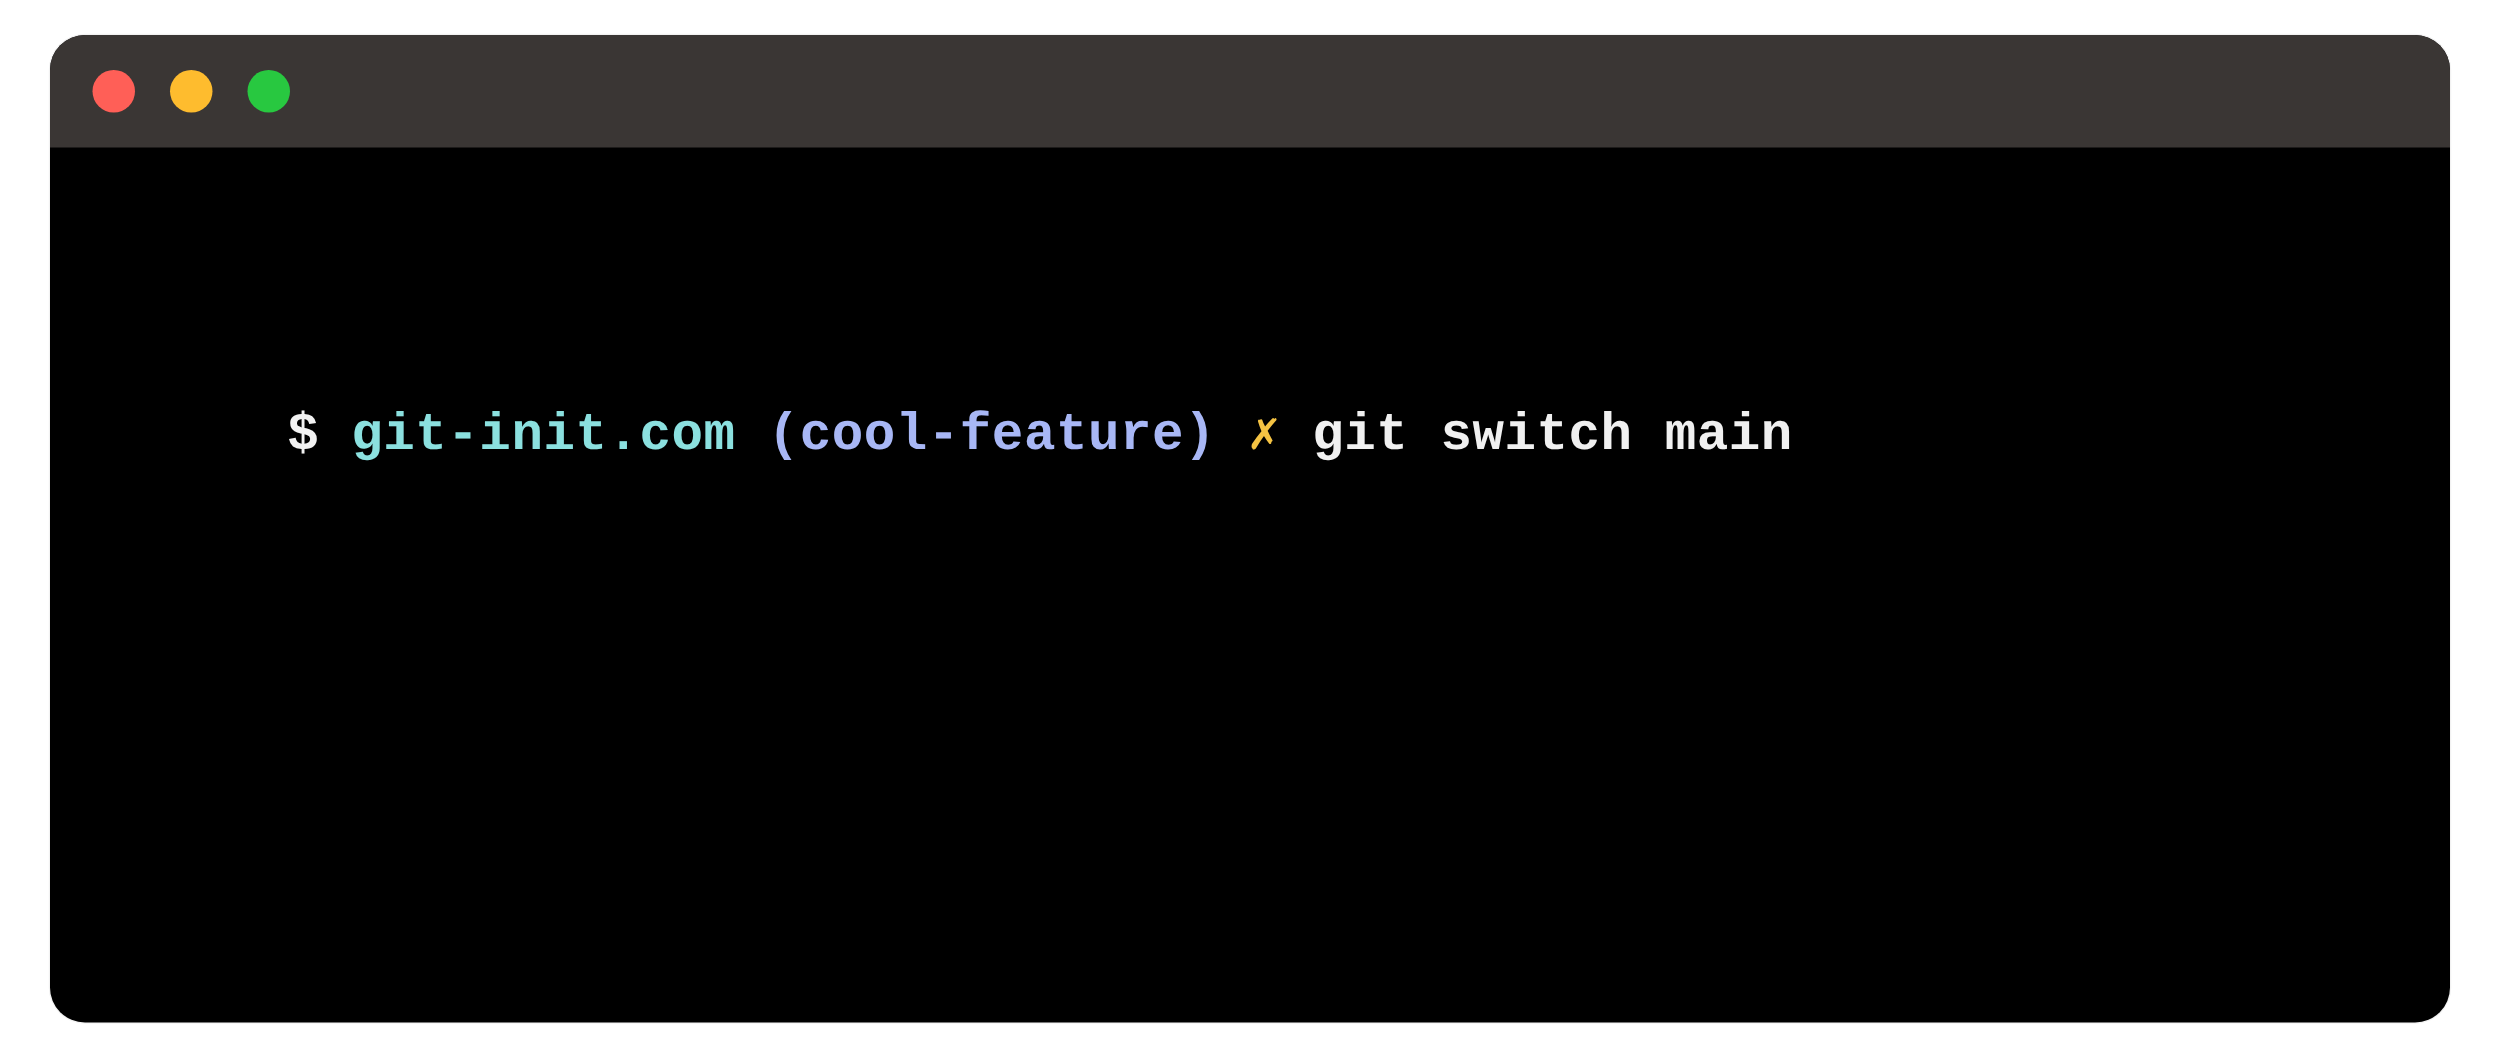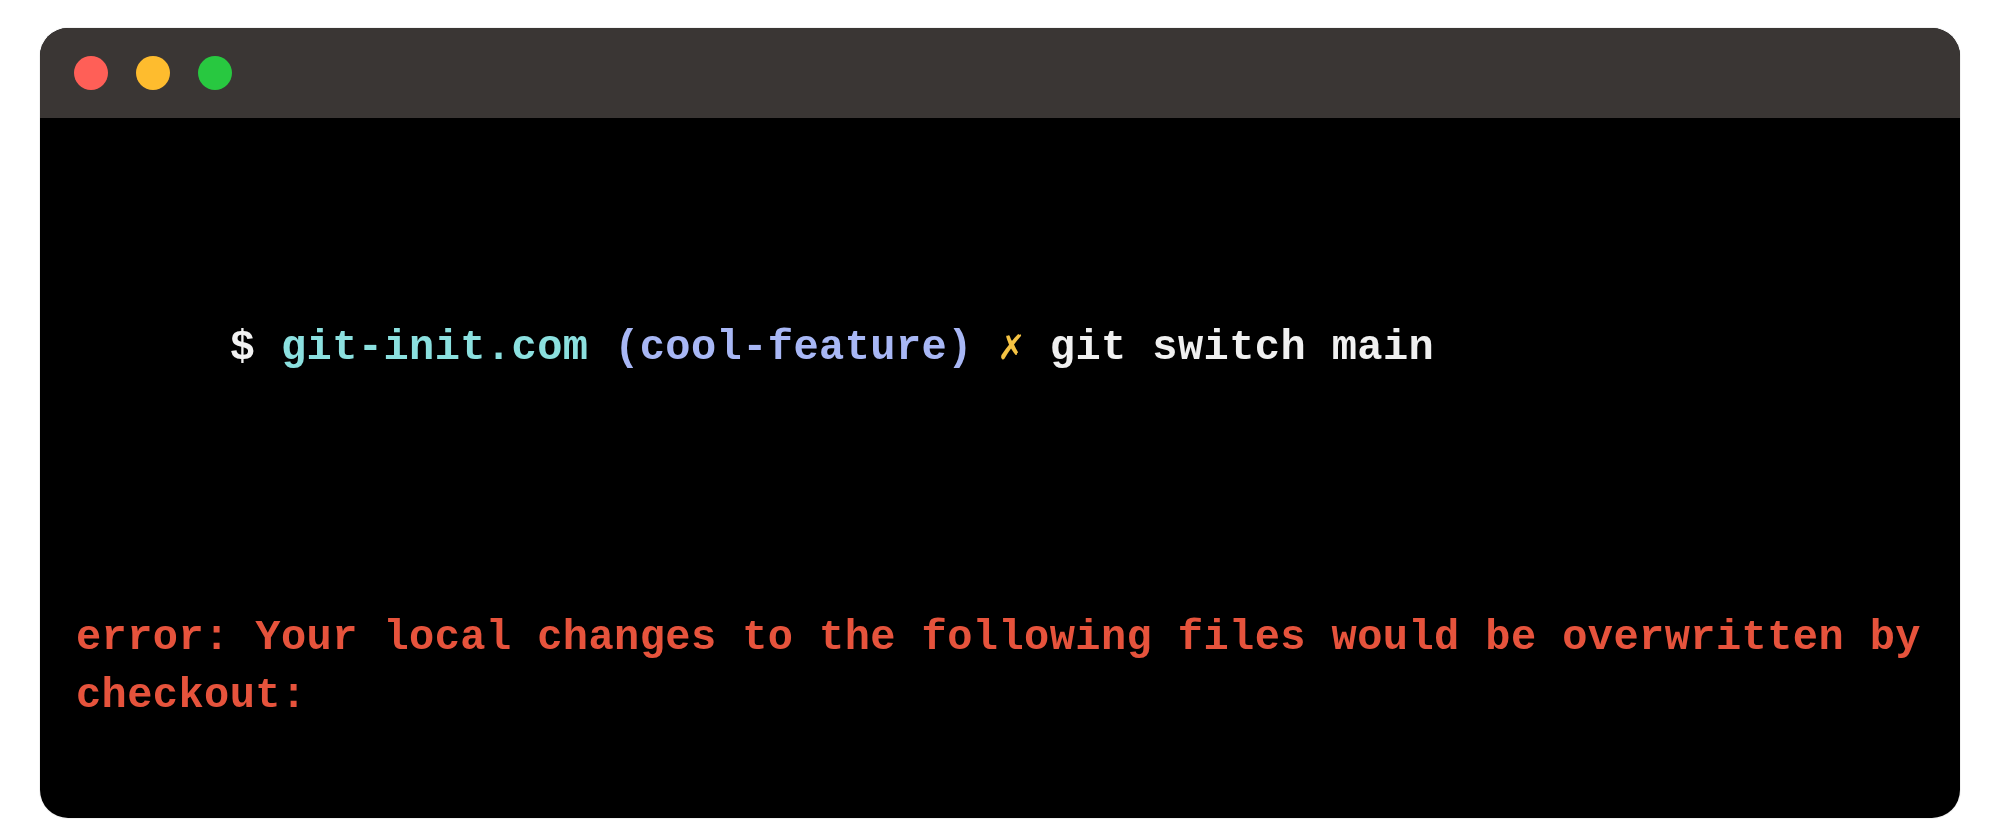--- a/index.html
+++ b/index.html
@@ -72,21 +72,20 @@
     <div class="traffic-light red"></div>
     <div class="traffic-light yellow"></div>
     <div class="traffic-light green"></div>
   </div>
 
   <div class="terminal-body">
     <div>
       <span class="seg c-white">$</span><span class="seg c-white"> </span><span class="seg c-teal">git-init.com</span><span class="seg c-lav"> </span><span class="seg c-lav">(</span><span class="seg c-lav">cool-feature</span><span class="seg c-lav">)</span><span class="seg c-gold"> </span><span class="seg c-gold">✗</span><span class="seg c-cmd"> </span><span class="seg c-cmd">git switch main</span>
     </div>
 
-    <div class="c-error">error: Your local changes to the following files would be overwritten by checkout:</div>
 
     
 
     
 
     
 
     
 
     

